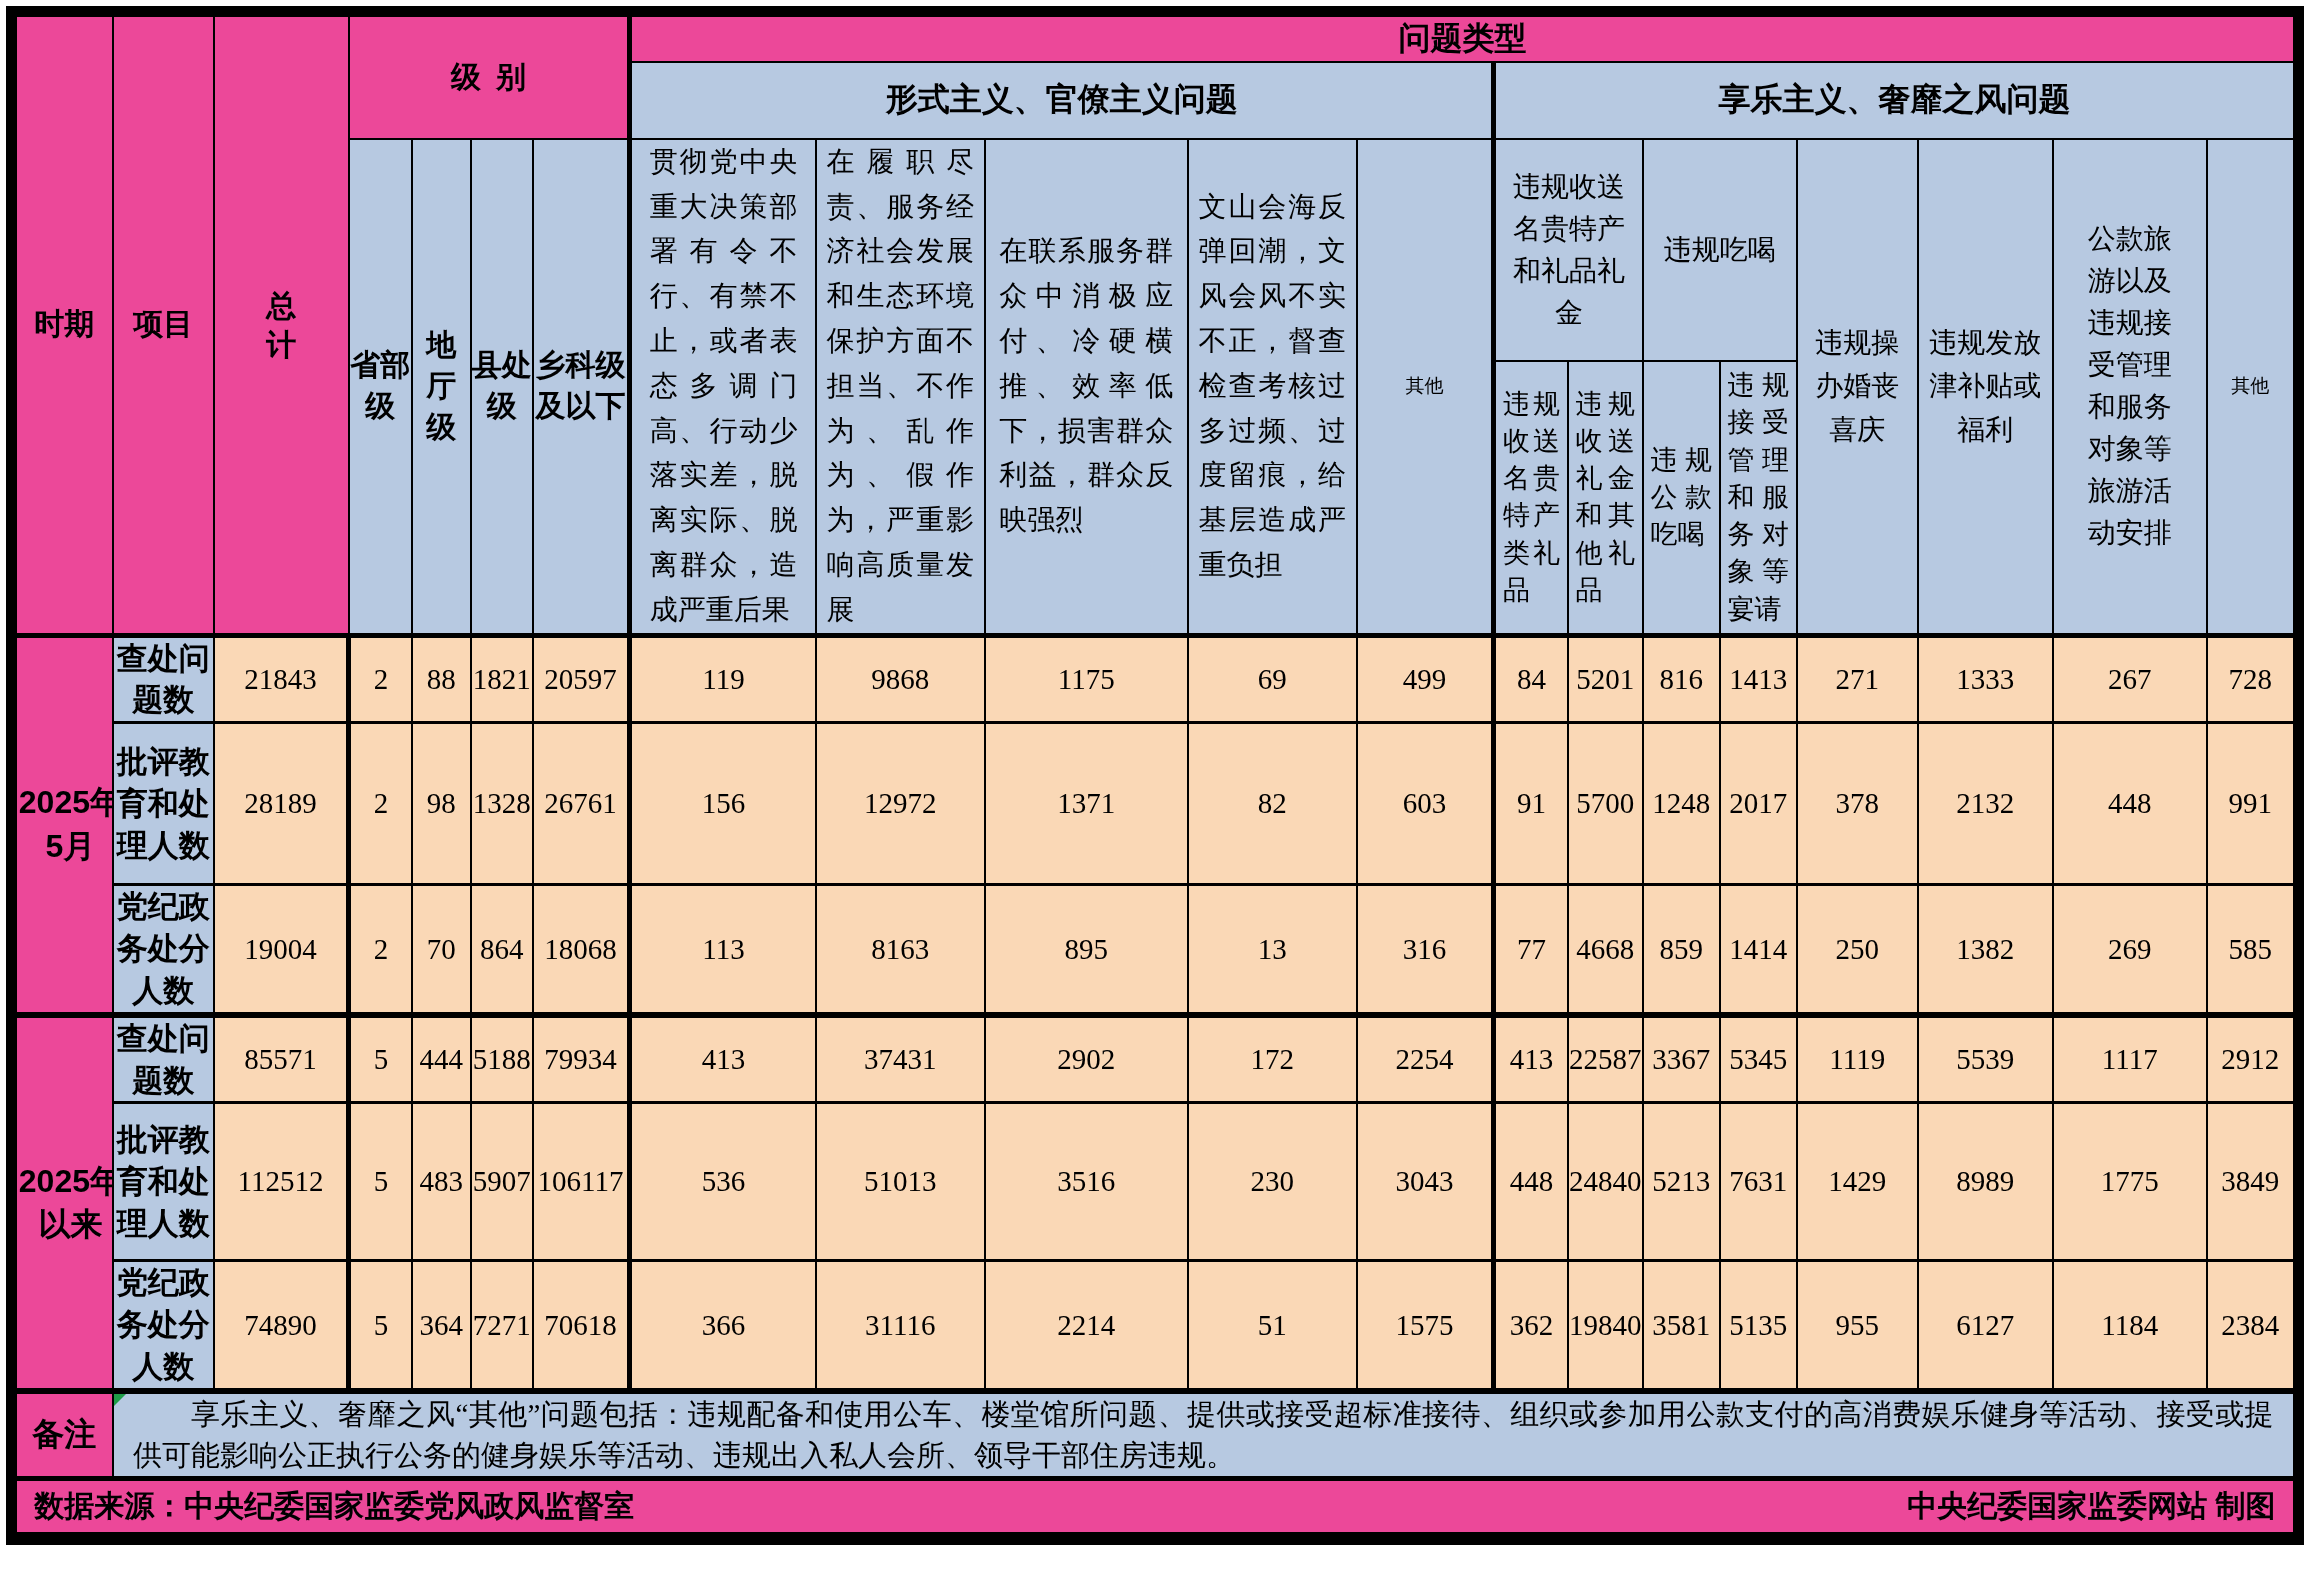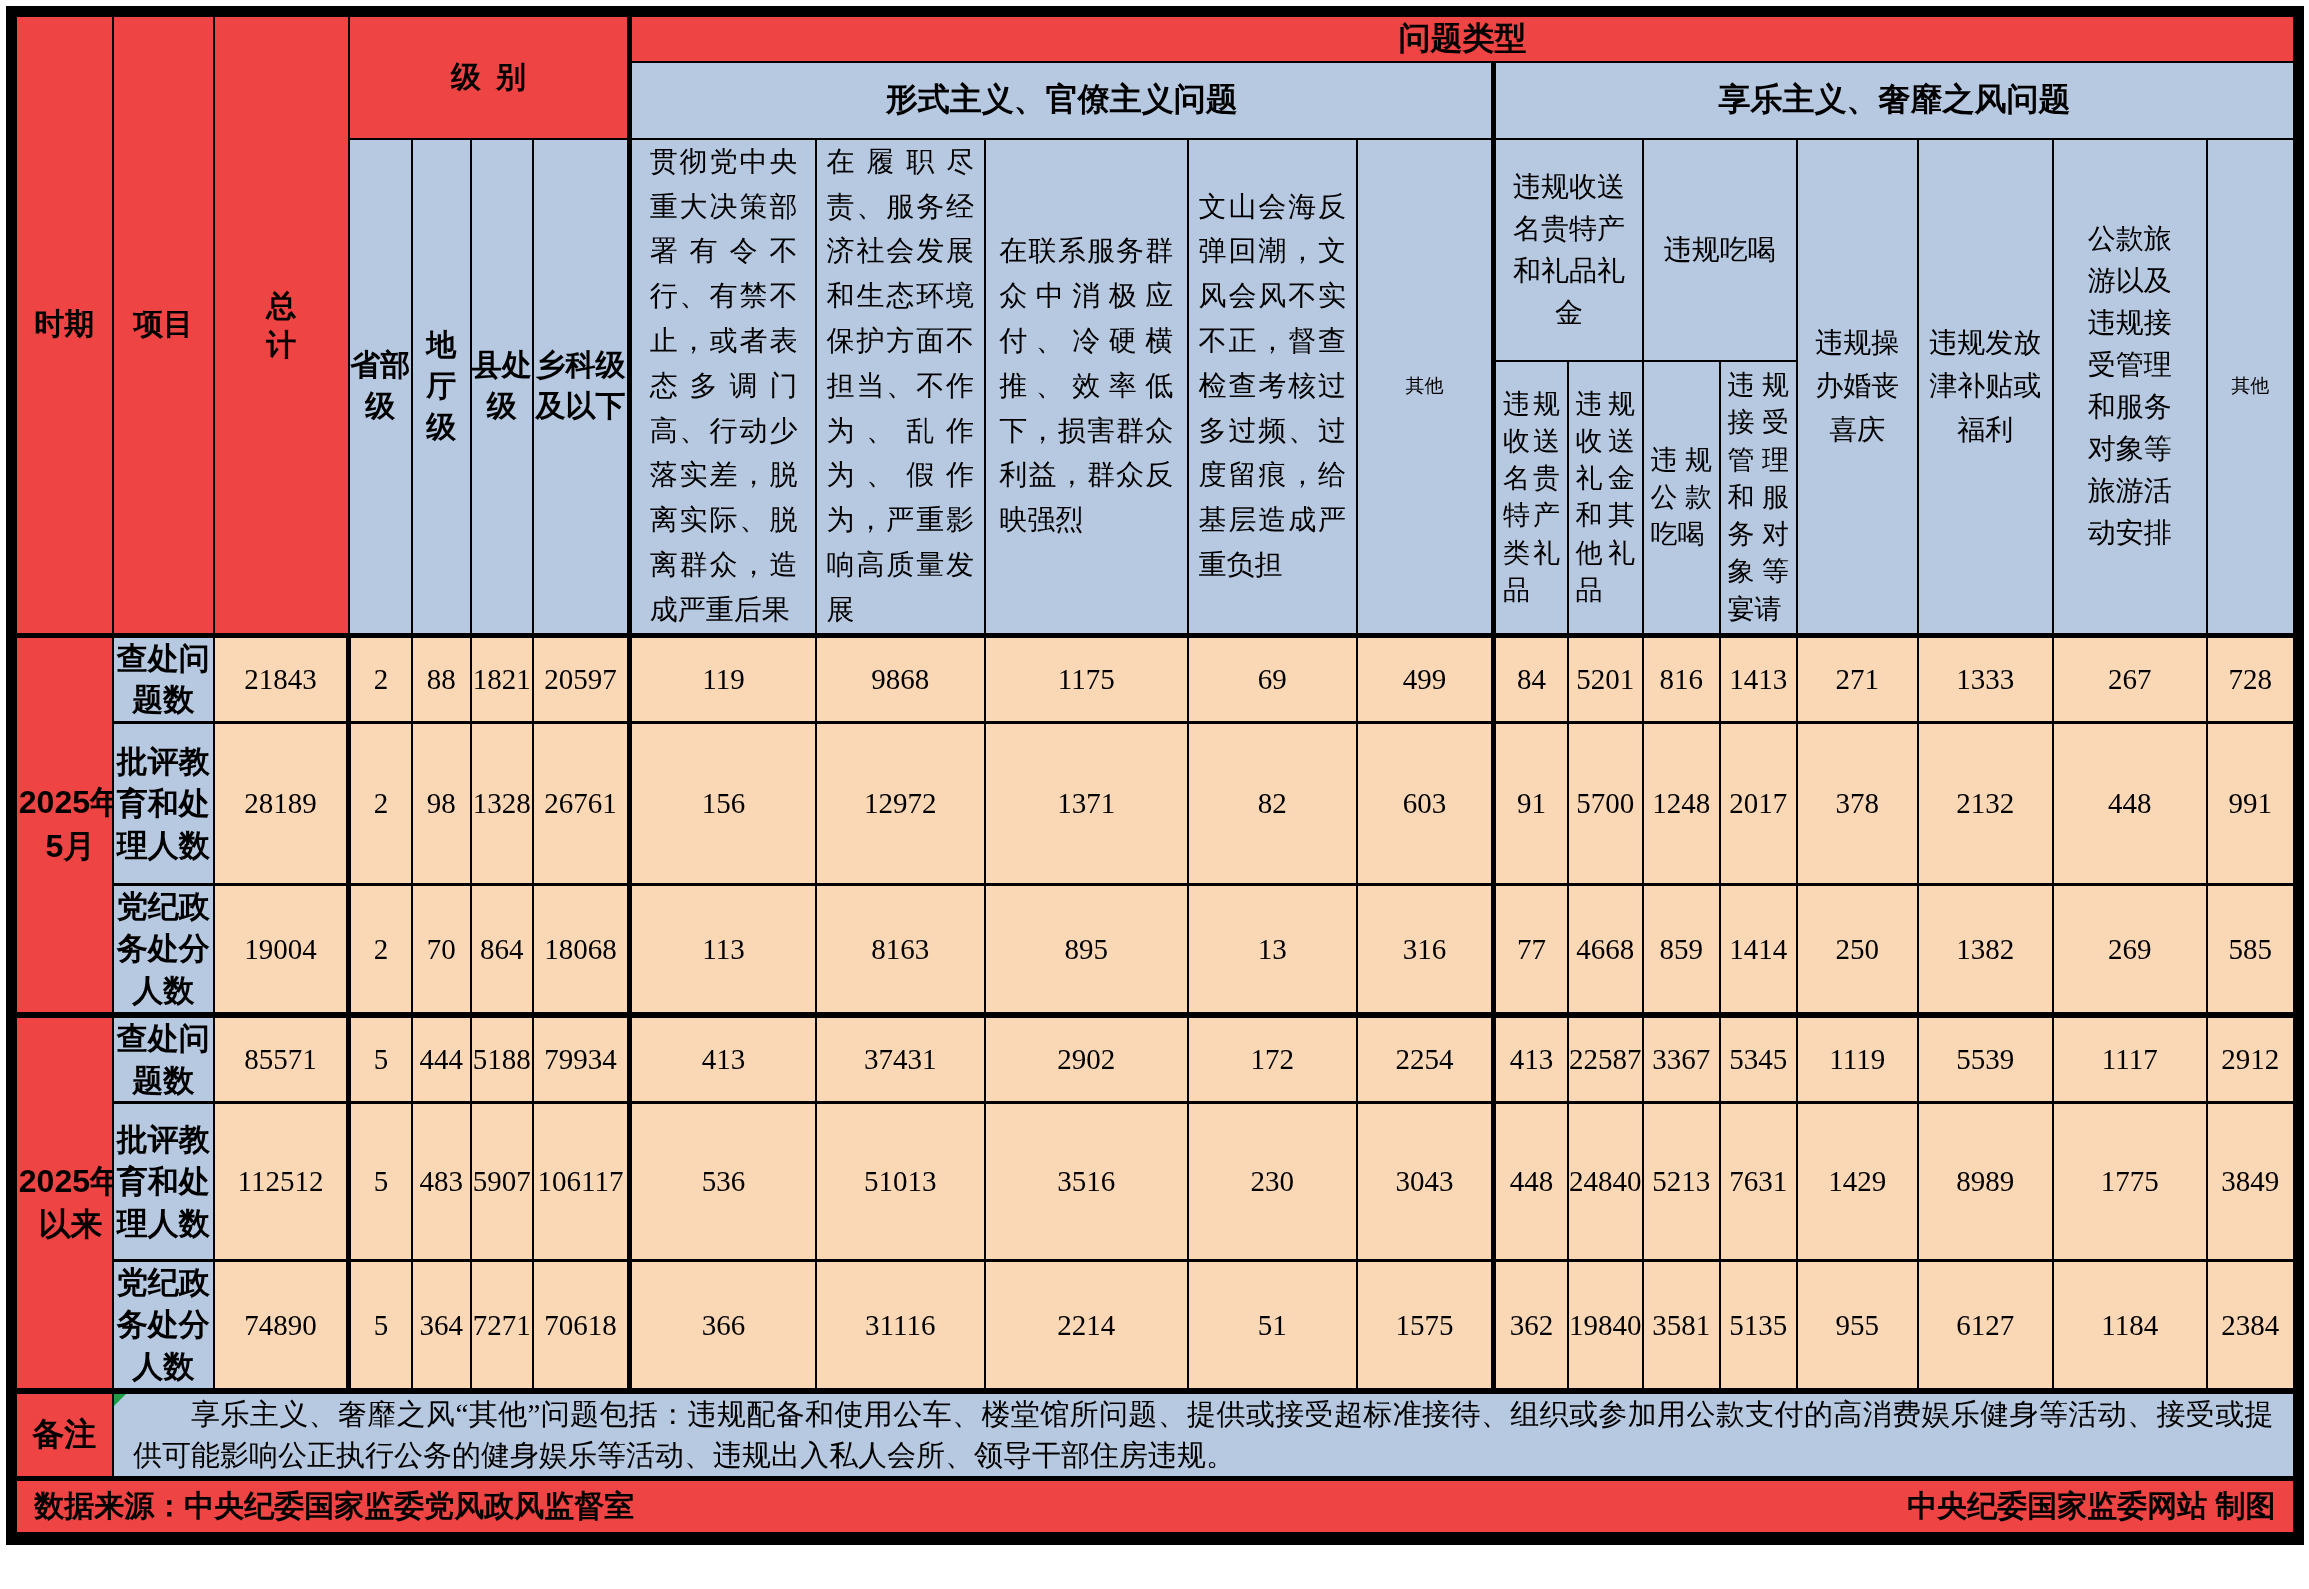--- a/index.html
+++ b/index.html
@@ -10,21 +10,21 @@
   .title-bar .t{color:#fff;font-family:"Liberation Serif","DejaVu Serif",serif;
     font-weight:bold;font-size:50px;letter-spacing:2.9px;white-space:nowrap;}
   table{border-collapse:collapse;table-layout:fixed;width:2279px;}
   col.c1{width:97px}col.c2{width:101px}col.c3{width:135px}col.c4{width:63px}
   col.c5{width:59px}col.c6{width:62px}col.c7{width:97px}col.c8{width:186px}
   col.c9{width:169px}col.c10{width:203px}col.c11{width:169px}col.c12{width:137px}
   col.c13{width:74px}col.c14{width:75px}col.c15{width:77px}col.c16{width:77px}
   col.c17{width:121px}col.c18{width:135px}col.c19{width:154px}col.c20{width:87px}
   th,td{border:2.9px solid #000;text-align:center;vertical-align:middle;
     overflow:hidden;padding:0;}
-  .med{background:#ef4444;} .lt{background:#B7C9E1;} .data{background:#FAD8B6;}
+  .med{background:#ec4899;} .lt{background:#B7C9E1;} .data{background:#FAD8B6;}
   .hA{height:46px}.hB{height:77px}.hC{height:218px}.hD{height:268px}
   .r1{height:75px}.r2{height:162px}.r3{height:124px}
   .r4{height:70px}.r5{height:158px}.r6{height:122px}
   .rRem{height:75px}.rFoot{height:54px}
   .bl6{border-left-width:5.8px;} .bt4{border-top-width:3.9px;}
   .bt6{border-top-width:5.8px;} .bt7{border-top-width:6.8px;}
   .hsans{font-family:"Liberation Sans",sans-serif;font-weight:bold;font-size:30px;color:#000;}
   .hsans-sm{font-family:"Liberation Sans",sans-serif;font-weight:bold;font-size:32px;color:#000;}
   .spread{letter-spacing:0.5em;text-indent:0.5em;}
   .stack{display:inline-block;width:1.2em;line-height:1.3;}

